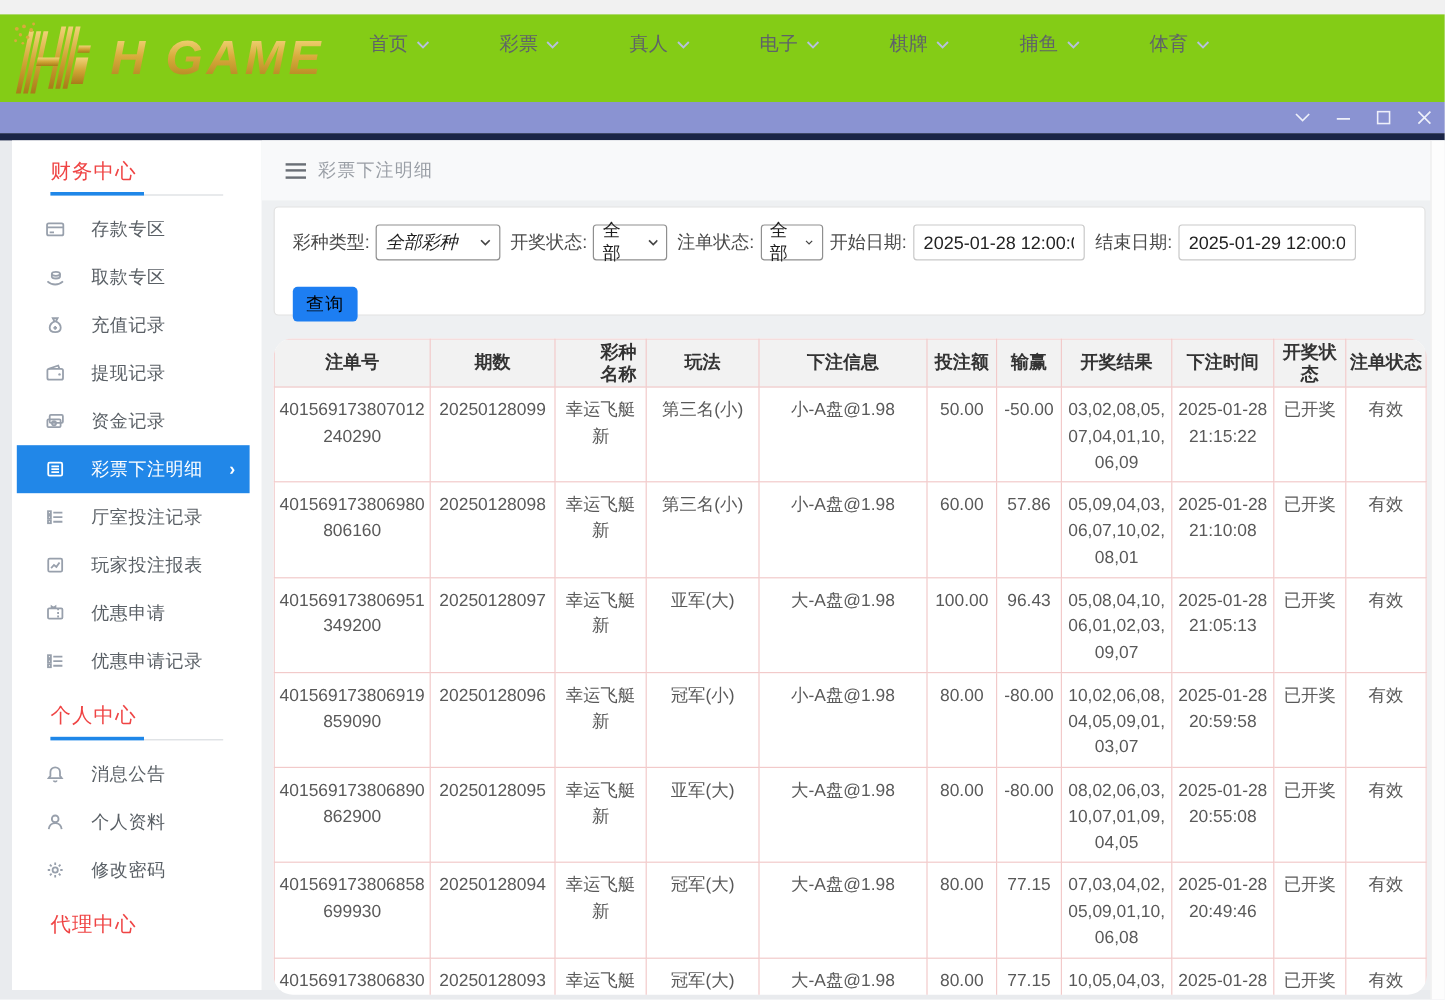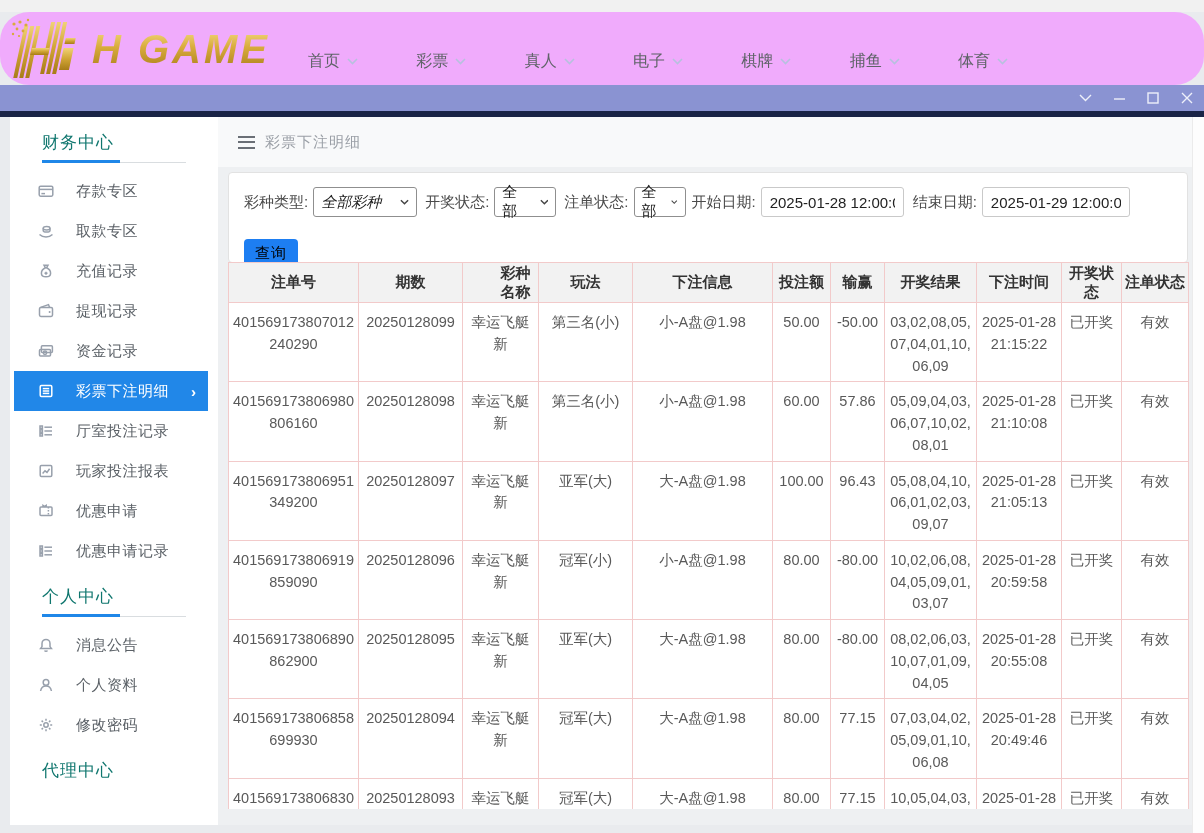--- a/index.html
+++ b/index.html
@@ -2,43 +2,43 @@
 <html><head>
 <meta charset="utf-8">
 <style>
   * { margin:0; padding:0; box-sizing:border-box; }
   html,body { width:1204px; height:833px; overflow:hidden; }
   body { font-family:"Liberation Sans","DejaVu Sans",sans-serif; background:#e9ebee; position:relative; }
   .stage { position:absolute; inset:0; width:1204px; height:833px; }
 
   
   .top-gray { position:absolute; left:0; top:0; width:1204px; height:12px; background:#f1f1f1; }
-  .app-header { position:absolute; left:0; top:12px; width:1204px; height:73px; background:#f0abfc;border-radius:29px; }
+  .app-header { position:absolute; left:0; top:12px; width:1204px; height:73px; background:#84cc16; }
   .logo { position:absolute; left:8px; top:5px; height:64px; display:flex; align-items:center; }
   .logo-mark { margin-right:6px; }
   .logo-text { font-size:40px; font-weight:bold; font-style:italic; letter-spacing:3px;
     background:linear-gradient(180deg,#f3d97e 5%,#d8ab3c 45%,#a87c18 100%);
     -webkit-background-clip:text; background-clip:text; color:transparent; }
-  .main-nav { position:absolute; left:308px; top:0; width:700px; height:51px; display:flex; align-items:center; justify-content:space-between;margin-top:24px; }
+  .main-nav { position:absolute; left:308px; top:0; width:700px; height:51px; display:flex; align-items:center; justify-content:space-between; }
   .nav-item { display:flex; align-items:center; gap:7px; cursor:pointer; }
   .nav-label { font-size:16px; color:#5f6368; }
   .nav-caret { width:11px; height:7px; }
 
   .titlebar { position:absolute; left:0; top:85px; width:1204px; height:26px; background:#8a93d2; }
   .win-controls { position:absolute; right:6px; top:0; height:26px; display:flex; align-items:center; gap:12px; }
   .win-btn { width:22px; height:22px; display:flex; align-items:center; justify-content:center; cursor:pointer; }
   .navy-strip { position:absolute; left:0; top:111px; width:1204px; height:6px; background:#1a2446; }
 
   
   .sidebar { position:absolute; left:10px; top:117px; width:208px; height:708px; background:#ffffff; overflow:hidden; }
   .side-header { position:relative; width:208px; height:50px; background:linear-gradient(100deg,#36a5f1 0%,#1b86e8 100%); color:#fff; padding:7px 0 0 14px; overflow:hidden; }
   .side-title { font-size:19px; letter-spacing:2px; }
   .side-subtitle { font-size:8px; letter-spacing:1.5px; opacity:.85; margin-top:1px; }
   .side-gamepad { position:absolute; right:10px; top:4px; opacity:.45; }
-  .side-section-title { margin:14px 0 6px 32px; font-size:17px; color:#0f766e; letter-spacing:1px; }
+  .side-section-title { margin:14px 0 6px 32px; font-size:17px; color:#ef4444; letter-spacing:1px; }
   .side-underline { margin-left:32px; width:144px; height:3px; position:relative; }
   .side-underline .blue { position:absolute; left:0; bottom:0; width:78px; height:3px; background:#1f87e8; }
   .side-underline .gray { position:absolute; left:78px; bottom:0; width:66px; height:1px; background:#d9dde0; }
   .side-list { margin-top:8px; }
   .side-item { height:40px; display:flex; align-items:center; padding-left:28px; cursor:pointer; color:#5a6066; position:relative; }
   .side-item .icon { width:16px; height:16px; color:#98a0ac; flex:0 0 16px; }
   .side-item .lbl { font-size:15px; margin-left:22px; letter-spacing:.5px; }
   .side-item.active { background:#2187e8; color:#ffffff; margin:0 10px 0 4px; padding-left:24px; }
   .side-item.active .icon { color:#ffffff; }
   .side-item.active .chev { position:absolute; right:12px; font-size:15px; color:#fff; font-weight:bold; }
@@ -59,21 +59,21 @@
   .f-select .caret { margin-left:8px; width:9px; height:6px; }
   .sel-type { width:104px; justify-content:space-between;font-style:italic; }
   .sel-draw { width:62px; justify-content:space-between; }
   .sel-order { width:52px; justify-content:space-between; margin-right:6px; }
   .f-input { height:30px; border:1px solid #c9c9c9; border-radius:3px; font-size:15px; color:#222; padding:0 8px; margin-right:9px; font-family:inherit; background:#fff; }
   .inp-start { width:143px; }
   .inp-end { width:148px; }
   .search-btn { margin-top:22px; height:29px; padding:0 11px; background:#1d7ef2; color:#000000; font-size:15px; border:none; border-radius:4px; cursor:pointer; letter-spacing:1px; font-family:inherit; }
 
   
-  .table-wrap { position:absolute; left:228px; top:262px; width:961px; height:547px; overflow:hidden; background:#fff; }
+  .table-wrap { position:absolute; left:228px; top:282px; width:961px; height:547px; overflow:hidden; background:#fff;border-radius:16px; }
   table.btable { border-collapse:collapse; table-layout:fixed; width:960px; }
   .btable th, .btable td { border:1px solid #f2caca; text-align:center; vertical-align:top; }
   .btable th { height:40px; vertical-align:middle; background:#f2f2f2; font-size:15px; color:#333; font-weight:bold; padding:0 2px; }
   .btable td { height:76px; font-size:14.5px; color:#595959; padding:9px 4px 4px 4px; line-height:1.5; }
   .btable th:nth-child(1){width:130px;} .btable th:nth-child(2){width:104px;}
   .btable th:nth-child(3){width:76px;padding-left:32px;}  .btable th:nth-child(4){width:94px;}
   .btable th:nth-child(5){width:140px;} .btable th:nth-child(6){width:58px;}
   .btable th:nth-child(7){width:54px;}  .btable th:nth-child(8){width:92px;}
   .btable th:nth-child(9){width:85px;}  .btable th:nth-child(10){width:60px;}
   .btable th:nth-child(11){width:67px;}

